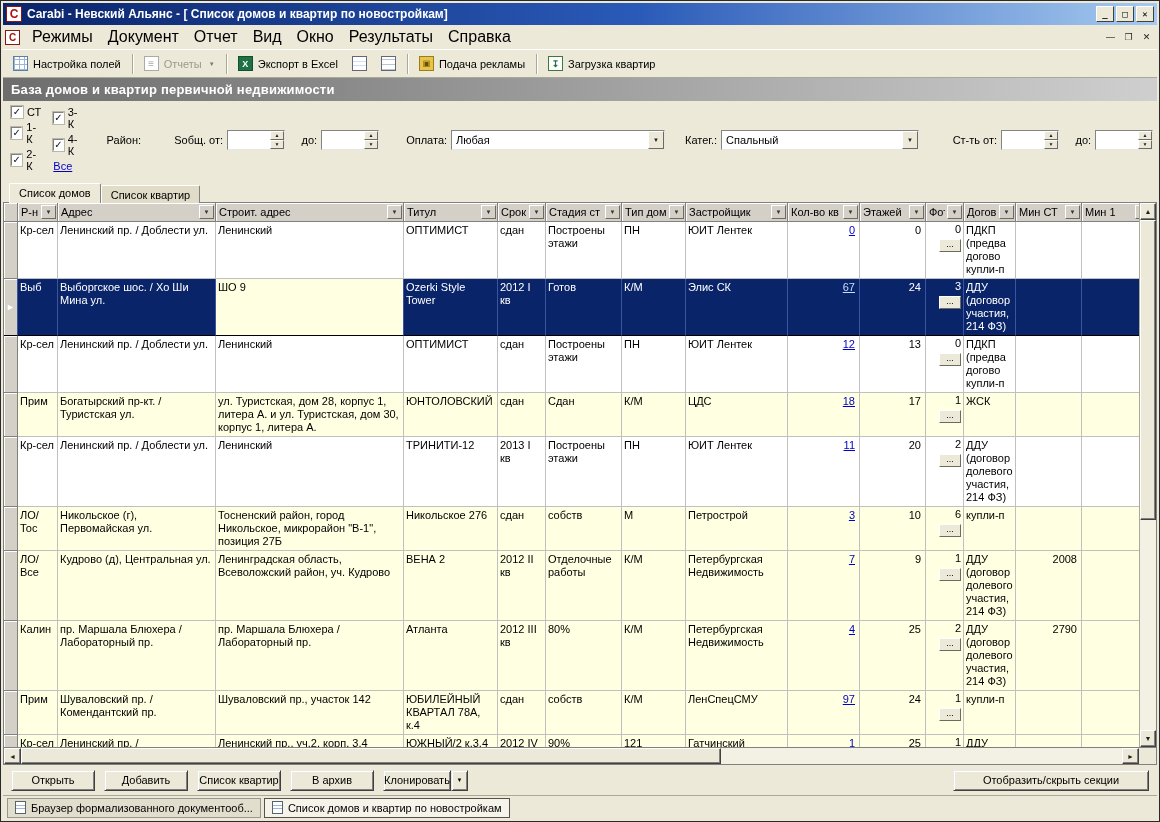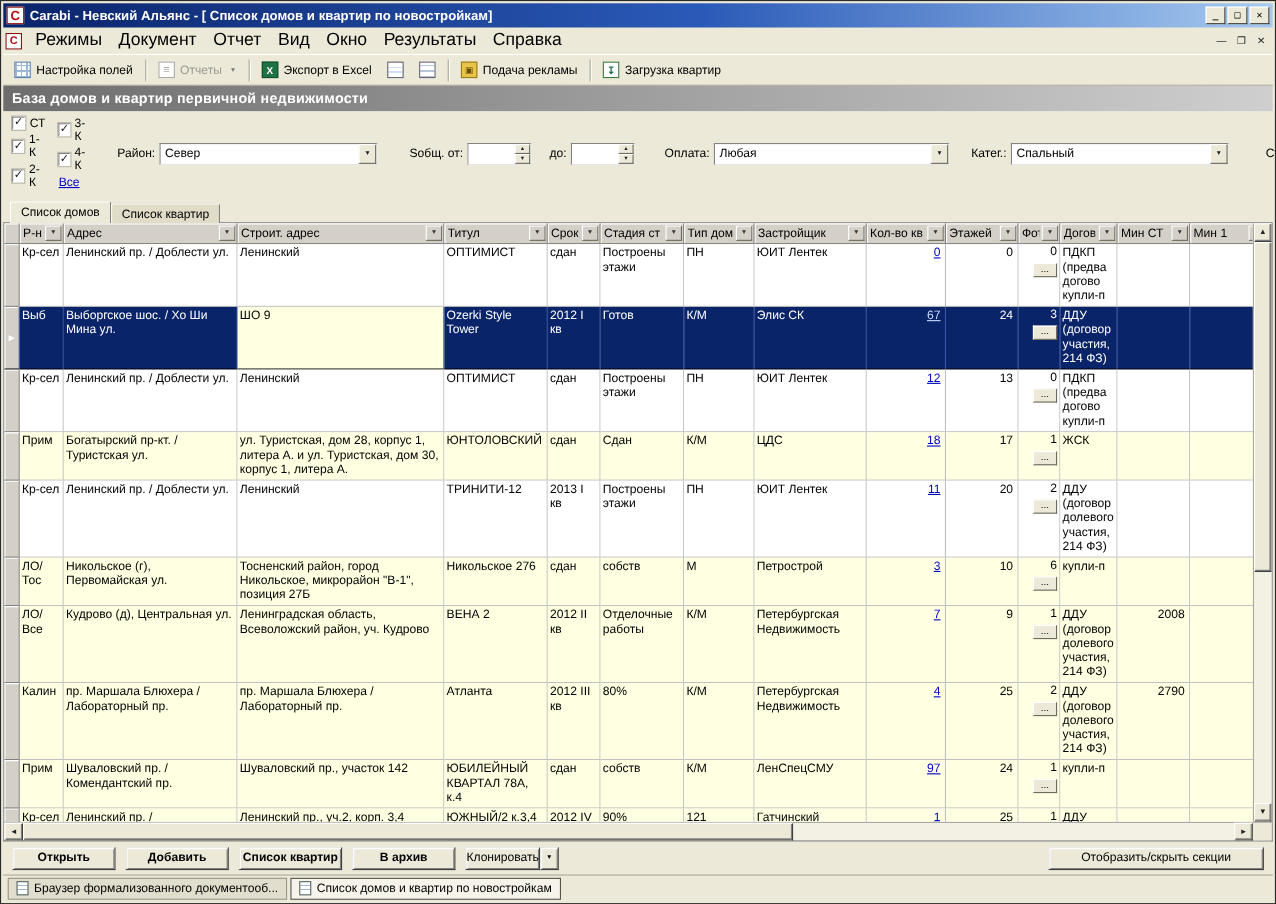--- a/index.html
+++ b/index.html
@@ -93,21 +93,21 @@
   .vthumb{flex:0 0 300px;background:#ECE9D8;border:1px solid;border-color:#fff #404040 #404040 #fff;box-shadow:inset -1px -1px 0 #808080;}
   .vtrack{flex:1;}
   .hscroll-row{flex:0 0 17px;display:flex;background:#F3F1E4;border:1px solid #808080;border-top:none;}
   .hbtn{flex:0 0 17px;background:#ECE9D8;border:1px solid;border-color:#fff #404040 #404040 #fff;box-shadow:inset -1px -1px 0 #808080;font-size:7px;color:#222;display:flex;align-items:center;justify-content:center;}
   .hthumb{flex:0 0 700px;background:#ECE9D8;border:1px solid;border-color:#fff #404040 #404040 #fff;box-shadow:inset -1px -1px 0 #808080;}
   .htrack{flex:1;}
   .corner{flex:0 0 17px;background:#ECE9D8;}
 
   
   .footer{flex:0 0 30px;display:flex;align-items:center;gap:9px;padding:4px 8px;}
-  .btn.wbtn{width:94px;font-weight:bold;}
+  .btn.wbtn{width:84px;}
   .clone-wrap{display:flex;}
   .clone-arrow{width:17px;padding:0;font-size:6px;}
   .fspacer{flex:1;}
   .btn.toggle{width:196px;}
 
   
   .mditabs{flex:0 0 24px;display:flex;align-items:center;gap:3px;padding:1px 4px;border-top:1px solid #ACA899;background:#ECE9D8;}
   .mtab{display:flex;align-items:center;gap:5px;padding:2px 7px;font-size:11px;border:1px solid #9a968a;background:#E2DECE;height:20px;white-space:nowrap;cursor:default;}
   .mtab.active{background:#F6F4EA;border-color:#55524a;}
   .micon{width:11px;height:13px;background:#fff;border:1px solid #566;flex:0 0 11px;background:linear-gradient(#fff 25%,#9fb6d8 25% 35%,#fff 35% 55%,#9fb6d8 55% 65%,#fff 65%);}
@@ -213,24 +213,20 @@
         <label class="chk">
             <span class="box">✓</span>
             <span>4-К</span>
           </label>
         <span class="vse-link">Все</span>
       </div>
     </div>
     <div class="fgrid">
       <div class="frow">
         <span class="flabel lab-r w46">Район:</span>
-        <div class="combo">
-          <span>Север</span>
-          <span class="cbtn">▼</span>
-        </div>
         <span class="flabel lab-r w64">Sобщ. от:</span>
         <div class="spin">
           <input style="">
           <span class="spinb">
               <span>▲</span>
               <span>▼</span>
             </span>
         </div>
         <span class="flabel lab-r w26">до:</span>
         <div class="spin">

